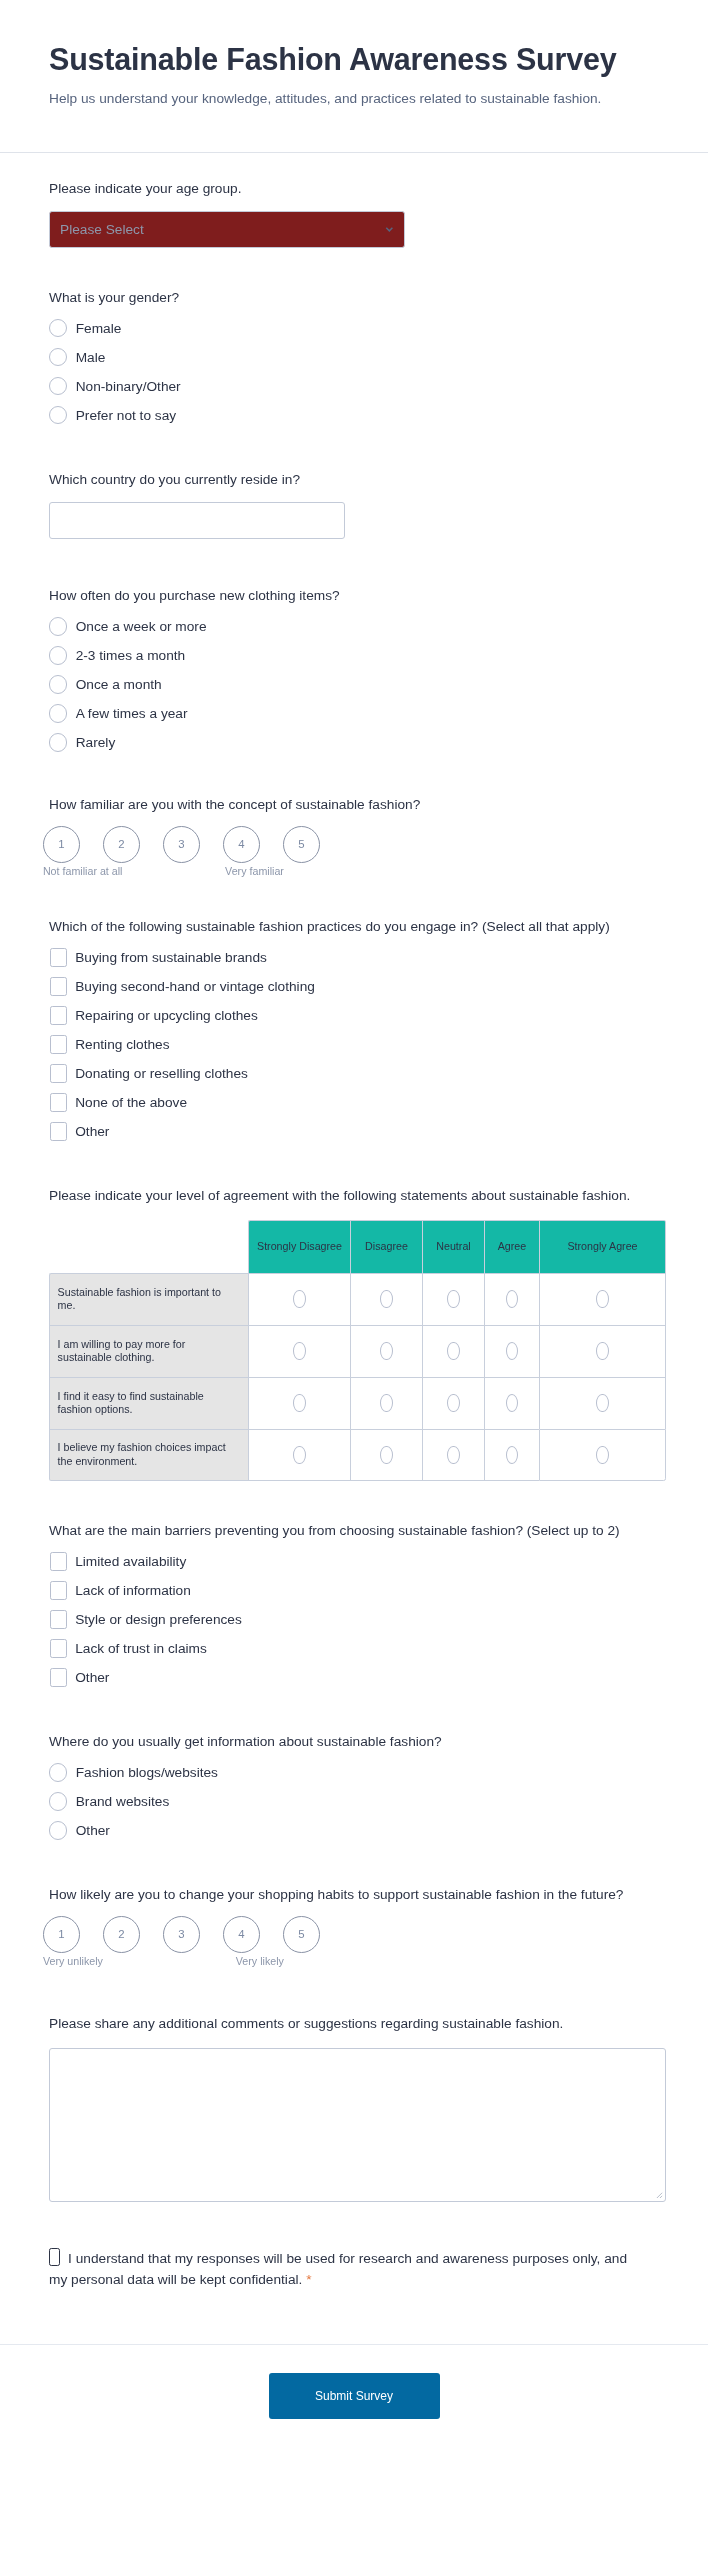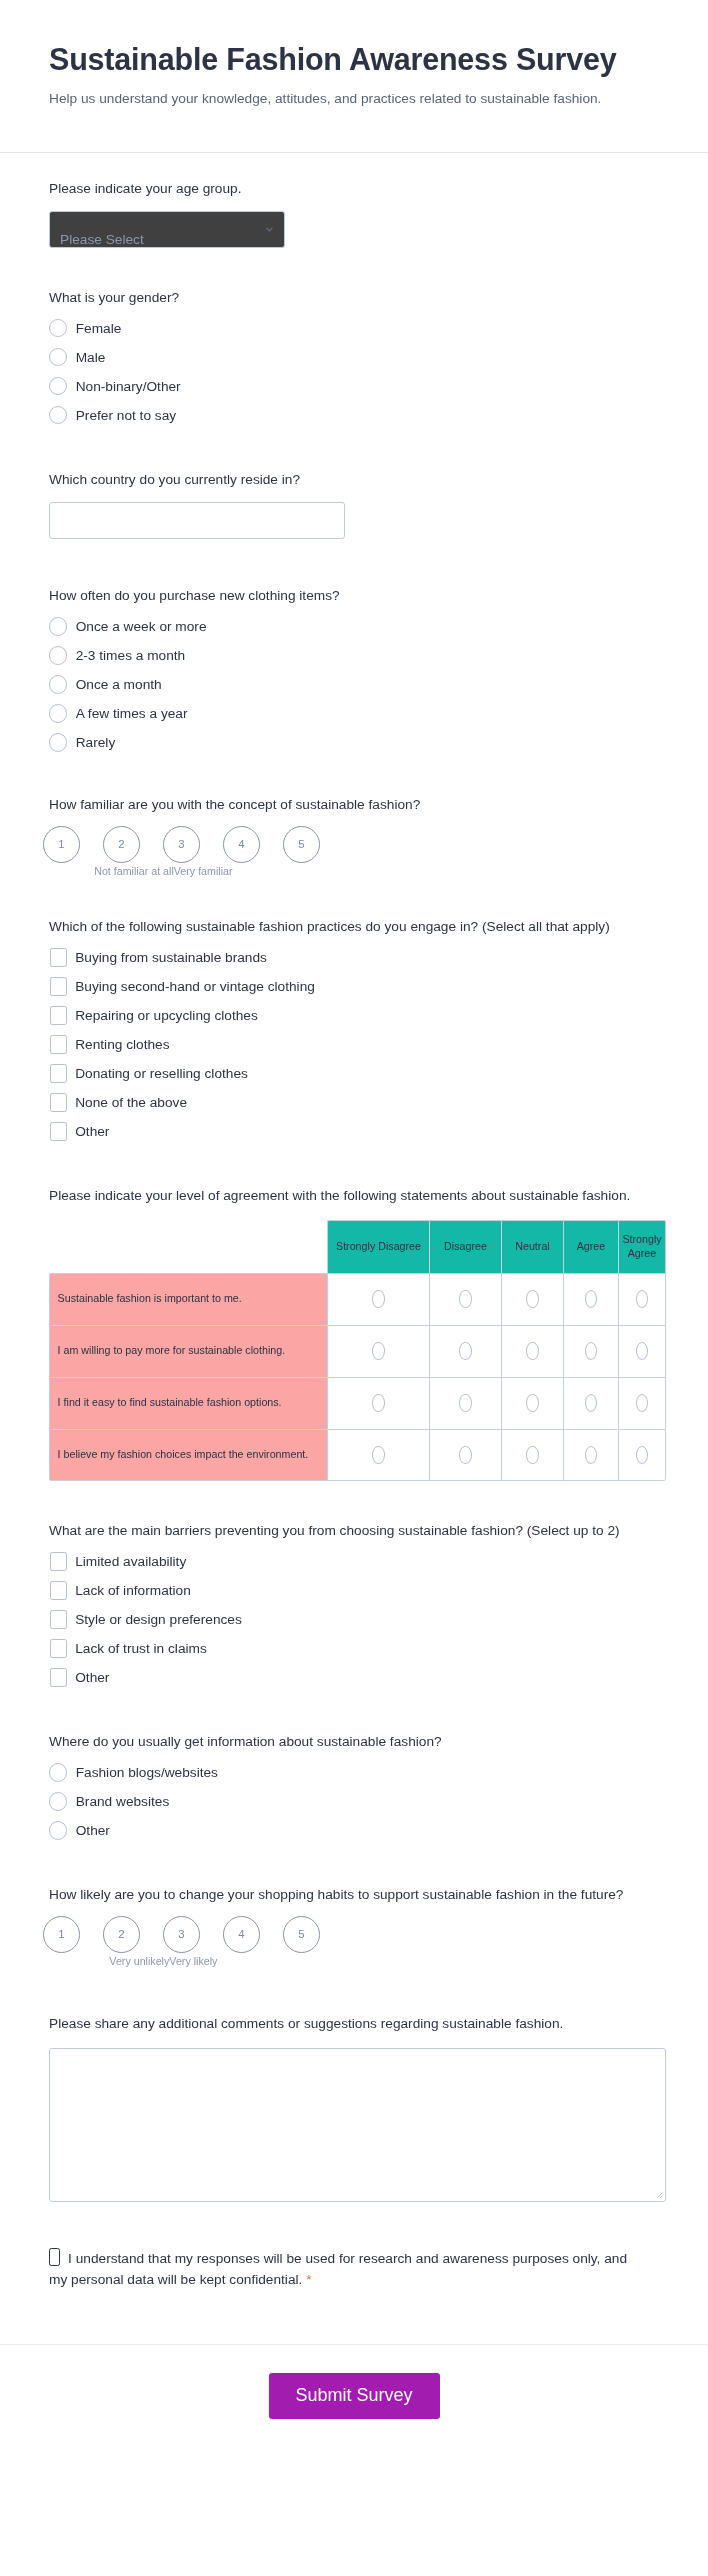--- a/index.html
+++ b/index.html
@@ -31,28 +31,28 @@
   .q { margin-bottom: 47px; }
   .q-label {
     font-size: 13.7px;
     line-height: 20px;
     color: #2c3345;
     margin-bottom: 12.2px;
     width: 609px;
   }
   .select {
     position: relative;
-    width: 236px;
+    width: 356px;
     height: 37px;
     border: 0.8px solid #c3cad8;
     border-radius: 3px;
     display: flex;
-    align-items: flex-end;
+    align-items: center;
     padding-left: 10px;
-    background: #404040;
+    background: #7f1d1d;
   }
   .select .ph { font-size: 13.7px; color: #8d97ab; }
   .select .chev { position: absolute; right: 9.1px; top: 12.2px; width: 10.7px; height: 10.7px; }
   .text-input {
     width: 296px; height: 37px;
     border: 0.8px solid #c3cad8;
     border-radius: 3px;
     background: #fff;
   }
   .opt { display: flex; align-items: center; height: 29px; }
@@ -66,41 +66,41 @@
   }
   .opt-label { font-size: 13.7px; color: #2c3345; }
   .scale { display: flex; margin-left: -6.1px; }
   .scale-btn {
     width: 37px; height: 37px; border-radius: 50%;
     border: 0.8px solid #8a93a6;
     display: flex; align-items: center; justify-content: center;
     font-size: 11.4px; color: #7c8aa3; margin-right: 23px; background: #fff;
   }
   .scale-labels {
-    display: flex; justify-content: center;
+    display: flex; justify-content: space-between;
     width: 241px; margin-left: -6.1px; margin-top: 2.3px;
     font-size: 10.7px; color: #8d97ab;
   }
   
   .matrix { border-collapse: separate; border-spacing: 0; width: 617px; font-size: 10.7px; }
   .matrix th {
     background: #14b8a6; font-weight: 400; color: #2c3345;
     height: 53px; font-size: 10.7px; line-height: 13.7px;
     border-top: 0.8px solid #c8cfdc; border-left: 0.8px solid #c8cfdc;
   }
   .matrix th.blank { background: transparent; border: none; }
   .matrix th.last { border-right: 0.8px solid #c8cfdc; border-top-right-radius: 2.3px; }
   .matrix th.first-col { border-top-left-radius: 2.3px; }
   .matrix td {
     height: 52px; border-top: 0.8px solid #c8cfdc; border-left: 0.8px solid #c8cfdc; text-align: center;
     background: #fff;
   }
   .matrix td.rowlabel {
-    background: #fca5a5; text-align: left; padding: 0 10.7px 0 7.6px;
-    font-size: 10.7px; line-height: 13.7px; color: #2c3345; width: 278px;
+    background: #e5e5e5; text-align: left; padding: 0 10.7px 0 7.6px;
+    font-size: 10.7px; line-height: 13.7px; color: #2c3345; width: 199px;
   }
   .matrix td.last { border-right: 0.8px solid #c8cfdc; }
   .matrix tr:last-child td { border-bottom: 0.8px solid #c8cfdc; }
   .matrix tr.r0 td.rowlabel { border-top-left-radius: 2.3px; }
   .matrix tr:last-child td.rowlabel { border-bottom-left-radius: 2.3px; }
   .matrix tr:last-child td.last { border-bottom-right-radius: 2.3px; }
   .m-radio {
     display: inline-block; width: 12.2px; height: 18.3px; border-radius: 50%;
     border: 0.8px solid #b8bfcf; background: #fff; vertical-align: middle;
   }
@@ -116,21 +116,21 @@
     border-radius: 2.3px; vertical-align: -3.8px; margin-right: 4.6px; background: #fff;
   }
   .req { color: #e4773f; }
   .footer {
     border-top: 0.8px solid #e5e9f0;
     padding: 28px 0 30.5px 0;
     display: flex; justify-content: center;
   }
   .submit {
     width: 171px; height: 46px; border: none; border-radius: 3px;
-    background: #a21caf; color: #fff; font-size: 18px;
+    background: #0369a1; color: #fff; font-size: 12px;
     font-family: "Liberation Sans", "DejaVu Sans", sans-serif;
   }
 </style>
 </head>
 <body>
 
 <div class="header">
   <h1 class="title">Sustainable Fashion Awareness Survey</h1>
   <p class="subtitle">Help us understand your knowledge, attitudes, and practices related to sustainable fashion.</p>
 </div>

